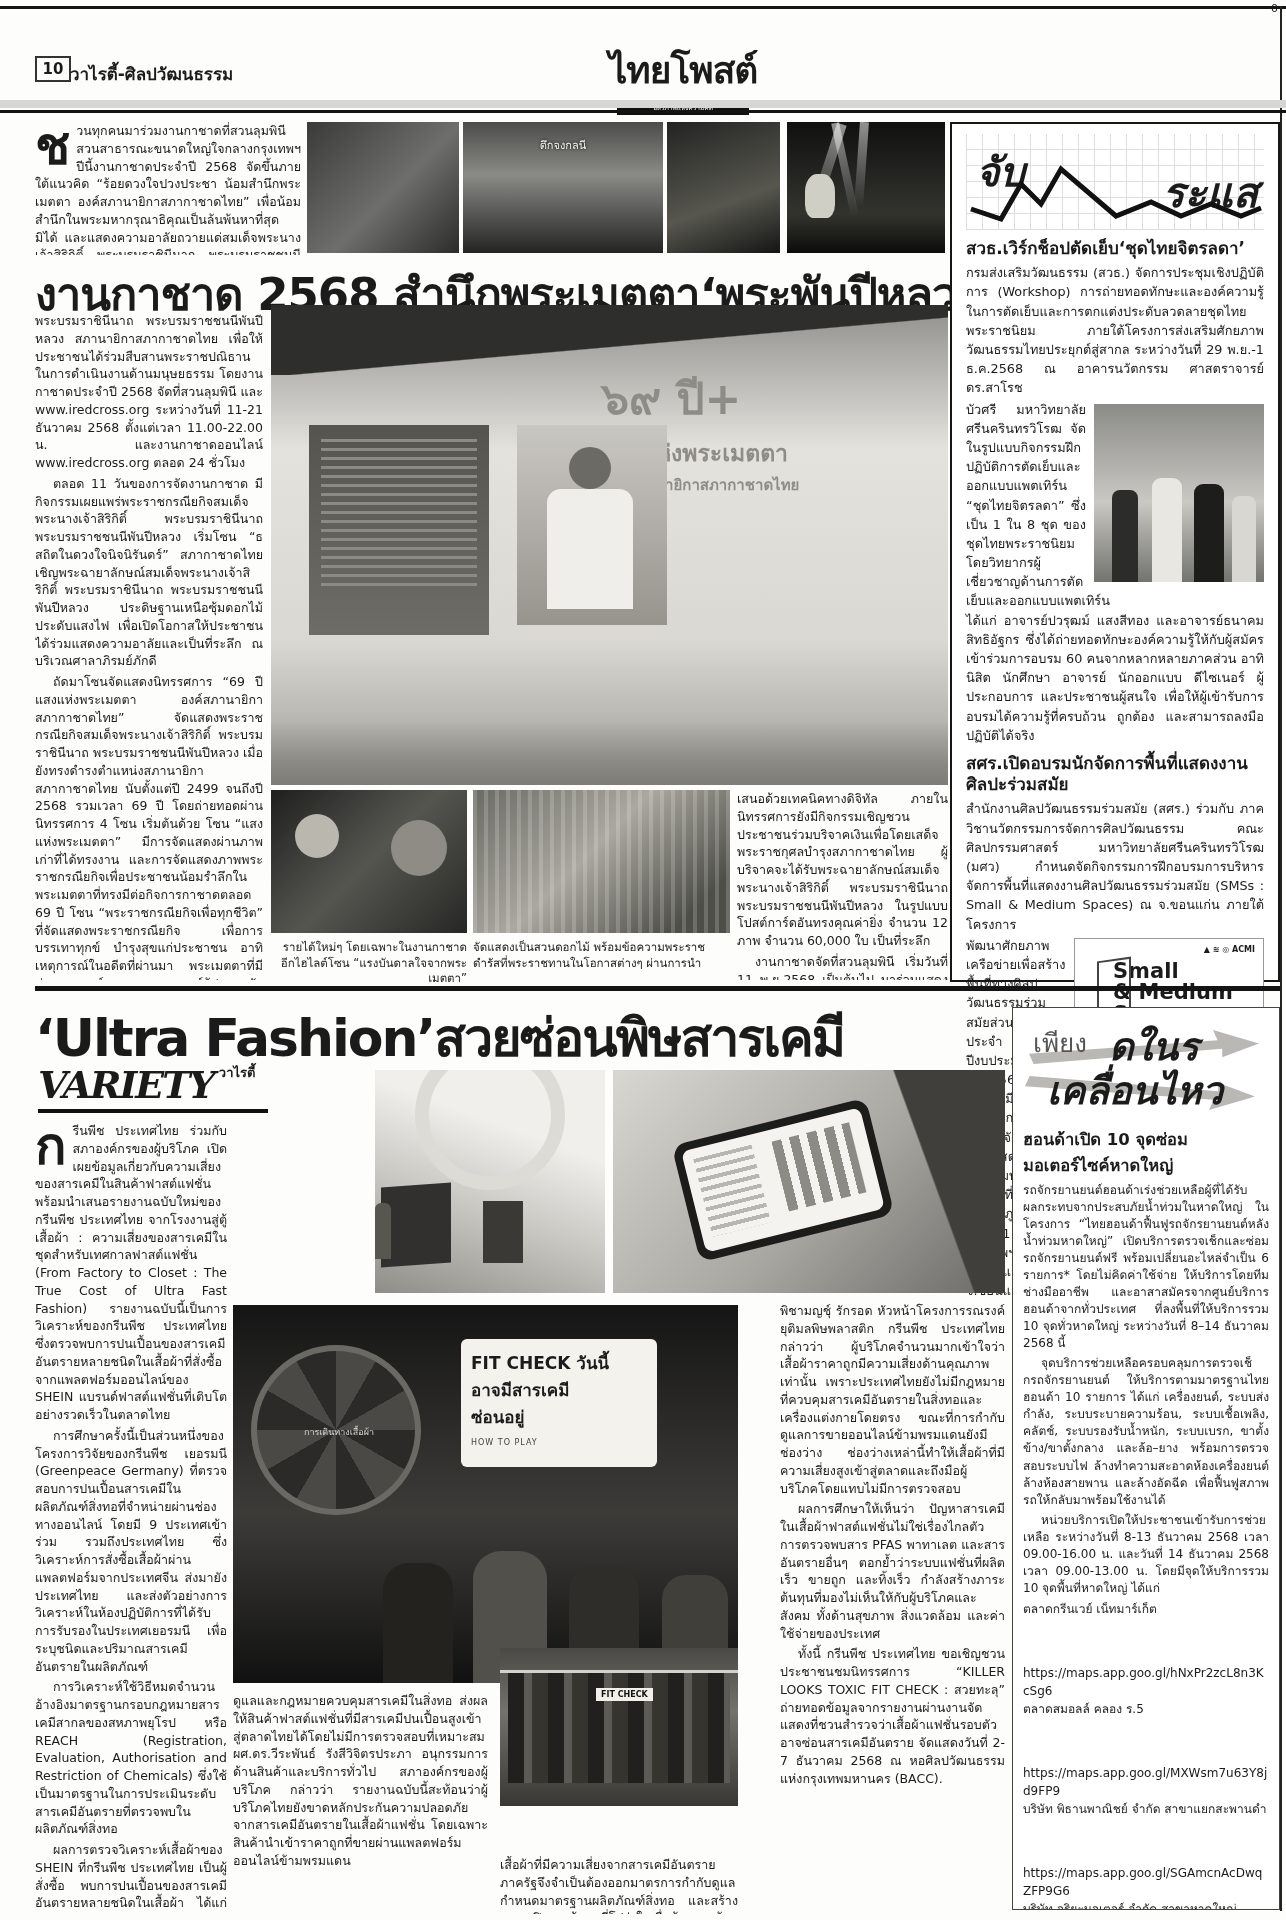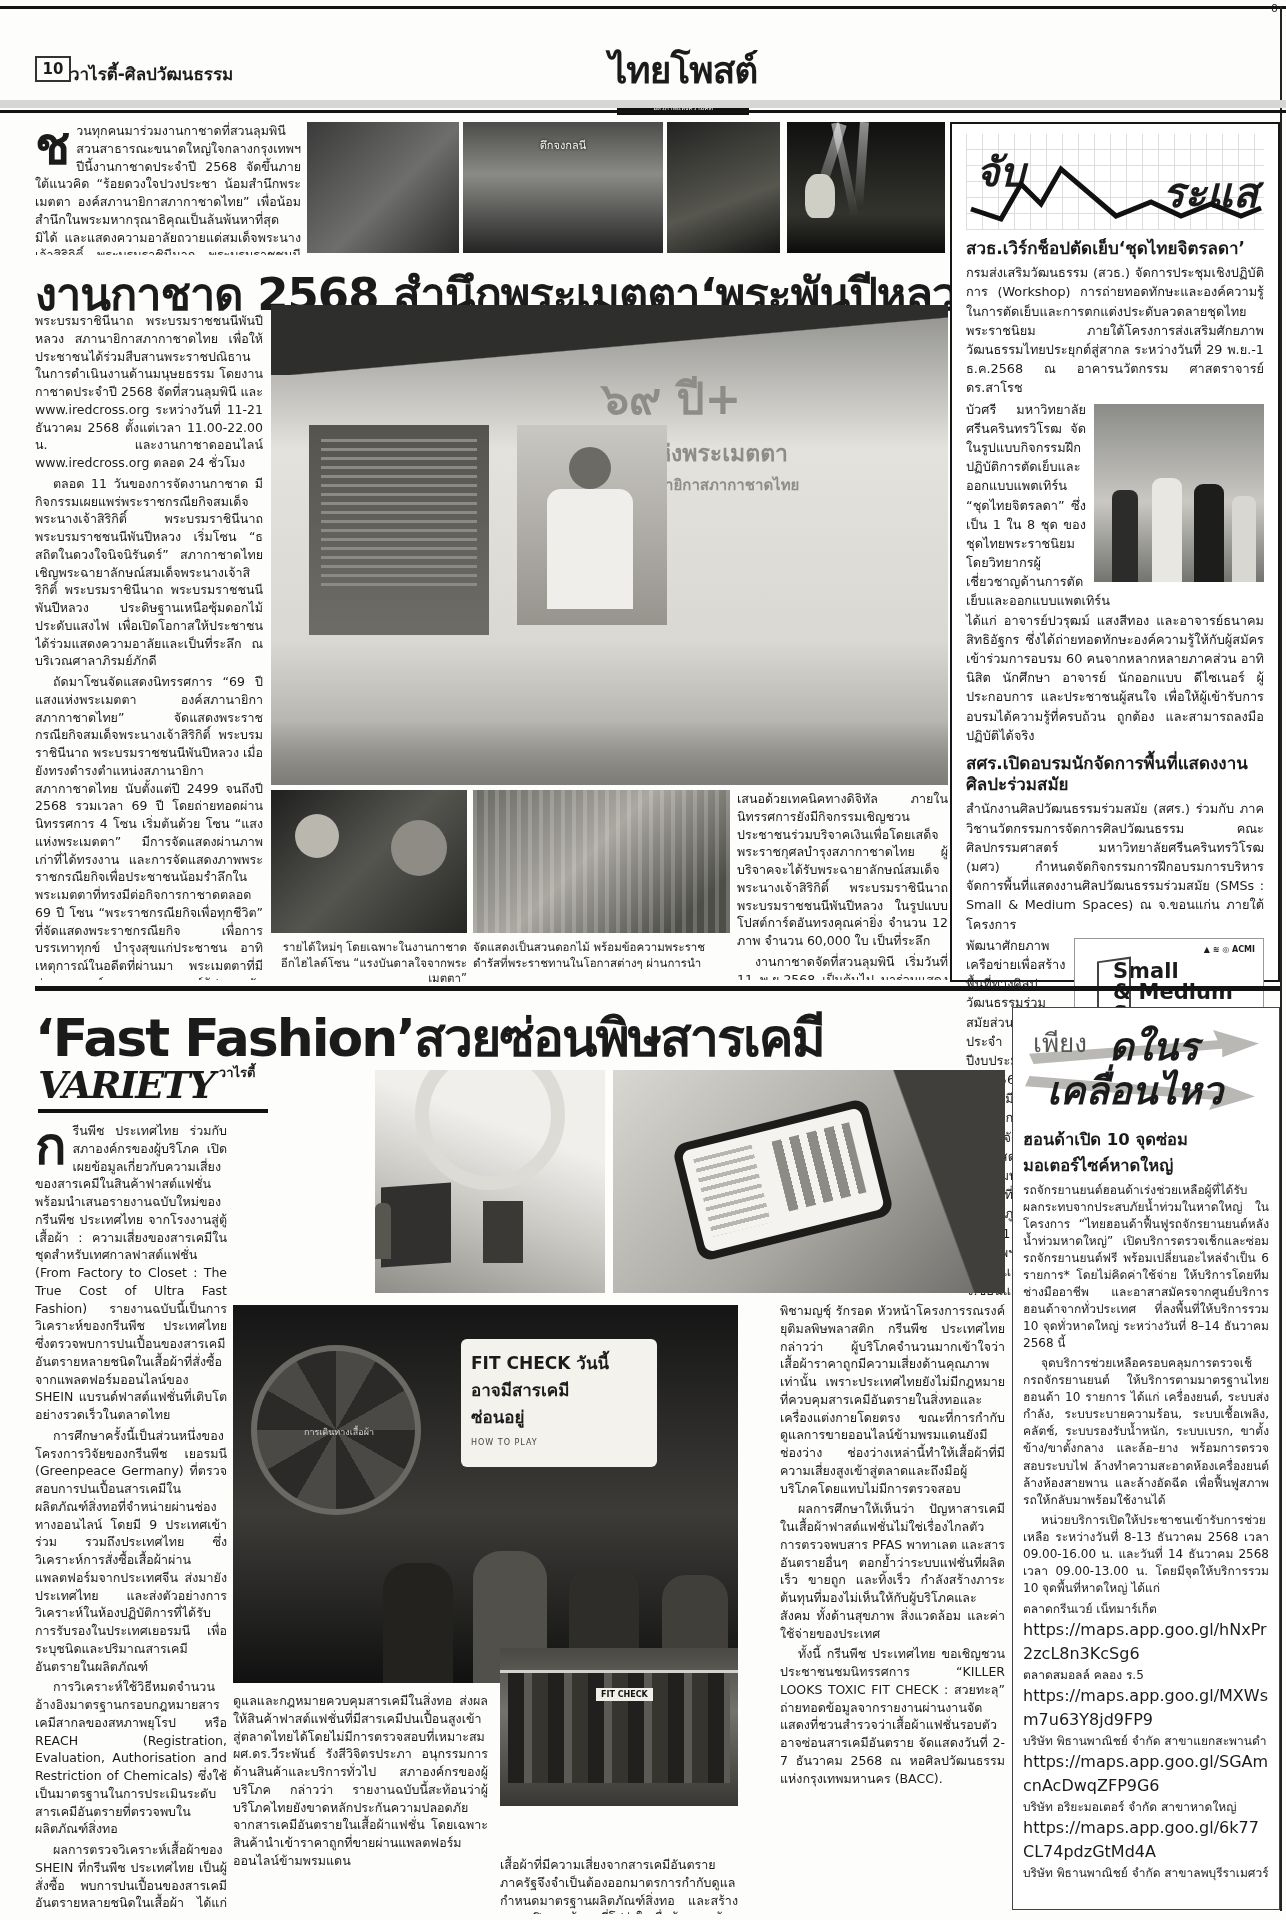--- a/index.html
+++ b/index.html
@@ -10,21 +10,21 @@
   .rule{background:#141414;}
   .body-txt{font-size:12.5px;line-height:1.42;text-align:justify;overflow:hidden;}
   .body-txt p{margin:0 0 3px;text-indent:18px;}
   .body-txt p.noind{text-indent:0;}
   .dropcap{float:left;font-size:52px;line-height:.85;font-weight:bold;margin:2px 6px 0 0;}
   .photo{position:absolute;overflow:hidden;background:#b5b5b2;}
   .cap{font-size:11.5px;line-height:1.35;color:#222;}
   .boxed{border:2px solid #161616;background:#fff;}
   .sidebar-head{font-weight:bold;font-size:17px;line-height:1.25;margin:8px 0 4px;}
   .sb-txt{font-size:12.8px;line-height:1.5;text-align:justify;}
-  .url-line{font-size:16px;line-height:1.5;word-break:break-all;}
+  .url-line{font-size:12px;line-height:1.5;word-break:break-all;margin-top:46px;}
   .loc-name{font-size:12px;line-height:1.5;}
   .beam{position:absolute;background:linear-gradient(180deg,rgba(255,255,255,.55),rgba(255,255,255,0));}
 </style>
 </head>
 <body>
 
 <div class="page">
 
   <div class="abs rule" style="left:0;top:6px;width:1286px;height:3px;"></div>
   <div class="abs" style="right:8px;top:2px;font-size:11px;">0</div>
@@ -147,21 +147,21 @@
         <div style="position:absolute;left:10px;top:180px;width:112px;font-size:6.5px;border-left:2px solid #111;border-right:2px solid #111;padding:1px 3px;">รับสมัครตั้งแต่บัดนี้ จนถึงวันที่ 15 กุมภาพันธ์ 2569 เวลา 16.30 น.</div>
         <div style="position:absolute;right:8px;bottom:8px;width:40px;height:40px;background:repeating-conic-gradient(#111 0% 25%,#fff 0% 50%) 0 0/8px 8px;border:2px solid #111;"></div>
       </div>
       <div class="sb-txt">พัฒนาศักยภาพเครือข่ายเพื่อสร้างพื้นที่ทางศิลปวัฒนธรรมร่วมสมัยส่วนภูมิภาค ประจำปีงบประมาณ พ.ศ.2569 รับสมัครผู้มีความมุ่งมั่นอยากเป็นนักบริหารจัดการพื้นที่แสดงงานศิลปวัฒนธรรมร่วมสมัย เป็นเจ้าของพื้นที่เพื่อพัฒนาเป็นพื้นที่แสดงงานศิลปวัฒนธรรมร่วมสมัย</div>
     </div>
     <div class="sb-txt">ในส่วนภูมิภาคสามารถเข้าร่วมกิจกรรมตามที่โครงการ ครั้งที่ 1 ระหว่างวันที่ 26 เม.ย.-วันที่ 2 พ.ย.2569 ณ กรุงเทพฯ ครั้งที่ 2 ระหว่างวันที่ 6-7 มิ.ย.2569 ณ จ.ขอนแก่น ครั้งที่ 3 ระหว่างวันที่ 1011 ก.ค.2569 ณ จ.ขอนแก่น หมดเขตรับสมัครวันที่ 15 ก.พ.2569.</div>
   </div>
 
   <div class="abs rule" style="left:35px;top:986px;width:1245px;height:5px;"></div>
 
-  <div class="abs" style="left:35px;top:996px;width:800px;font-size:52px;font-weight:800;letter-spacing:-2px;white-space:nowrap;">‘Fast Fashion’สวยซ่อนพิษสารเคมี</div>
+  <div class="abs" style="left:35px;top:996px;width:800px;font-size:52px;font-weight:800;letter-spacing:-2px;white-space:nowrap;">‘Ultra Fashion’สวยซ่อนพิษสารเคมี</div>
 
   <div class="abs" style="left:38px;top:1062px;width:230px;border-bottom:4px solid #111;padding-bottom:2px;">
     <span style="font-family:'DejaVu Serif',serif;font-style:italic;font-weight:800;font-size:38px;letter-spacing:-2px;">VARIETY</span>
     <span style="font-size:13px;font-weight:bold;vertical-align:top;">วาไรตี้</span>
   </div>
 
   <div class="abs body-txt" style="left:35px;top:1122px;width:192px;height:792px;">
     <p class="noind"><span class="dropcap">ก</span><span>รีนพีช ประเทศไทย ร่วมกับ สภาองค์กรของผู้บริโภค เปิดเผยข้อมูลเกี่ยวกับความเสี่ยงของสารเคมีในสินค้าฟาสต์แฟชั่น พร้อมนำเสนอรายงานฉบับใหม่ของกรีนพีช ประเทศไทย  จากโรงงานสู่ตู้เสื้อผ้า : ความเสี่ยงของสารเคมีในชุดสำหรับเทศกาลฟาสต์แฟชั่น (From Factory to Closet : The True Cost of Ultra Fast Fashion) รายงานฉบับนี้เป็นการวิเคราะห์ของกรีนพีช ประเทศไทย ซึ่งตรวจพบการปนเปื้อนของสารเคมีอันตรายหลายชนิดในเสื้อผ้าที่สั่งซื้อจากแพลตฟอร์มออนไลน์ของ SHEIN แบรนด์ฟาสต์แฟชั่นที่เติบโตอย่างรวดเร็วในตลาดไทย</span></p>
     <p>การศึกษาครั้งนี้เป็นส่วนหนึ่งของโครงการวิจัยของกรีนพีช เยอรมนี (Greenpeace Germany) ที่ตรวจสอบการปนเปื้อนสารเคมีในผลิตภัณฑ์สิ่งทอที่จำหน่ายผ่านช่องทางออนไลน์ โดยมี 9 ประเทศเข้าร่วม รวมถึงประเทศไทย ซึ่งวิเคราะห์การสั่งซื้อเสื้อผ้าผ่านแพลตฟอร์มจากประเทศจีน ส่งมายังประเทศไทย และส่งตัวอย่างการวิเคราะห์ในห้องปฏิบัติการที่ได้รับการรับรองในประเทศเยอรมนี เพื่อระบุชนิดและปริมาณสารเคมีอันตรายในผลิตภัณฑ์</p>
     <p>การวิเคราะห์ใช้วิธีหมดจำนวนอ้างอิงมาตรฐานกรอบกฎหมายสารเคมีสากลของสหภาพยุโรป หรือ REACH (Registration, Evaluation, Authorisation and Restriction of Chemicals) ซึ่งใช้เป็นมาตรฐานในการประเมินระดับสารเคมีอันตรายที่ตรวจพบในผลิตภัณฑ์สิ่งทอ</p>

